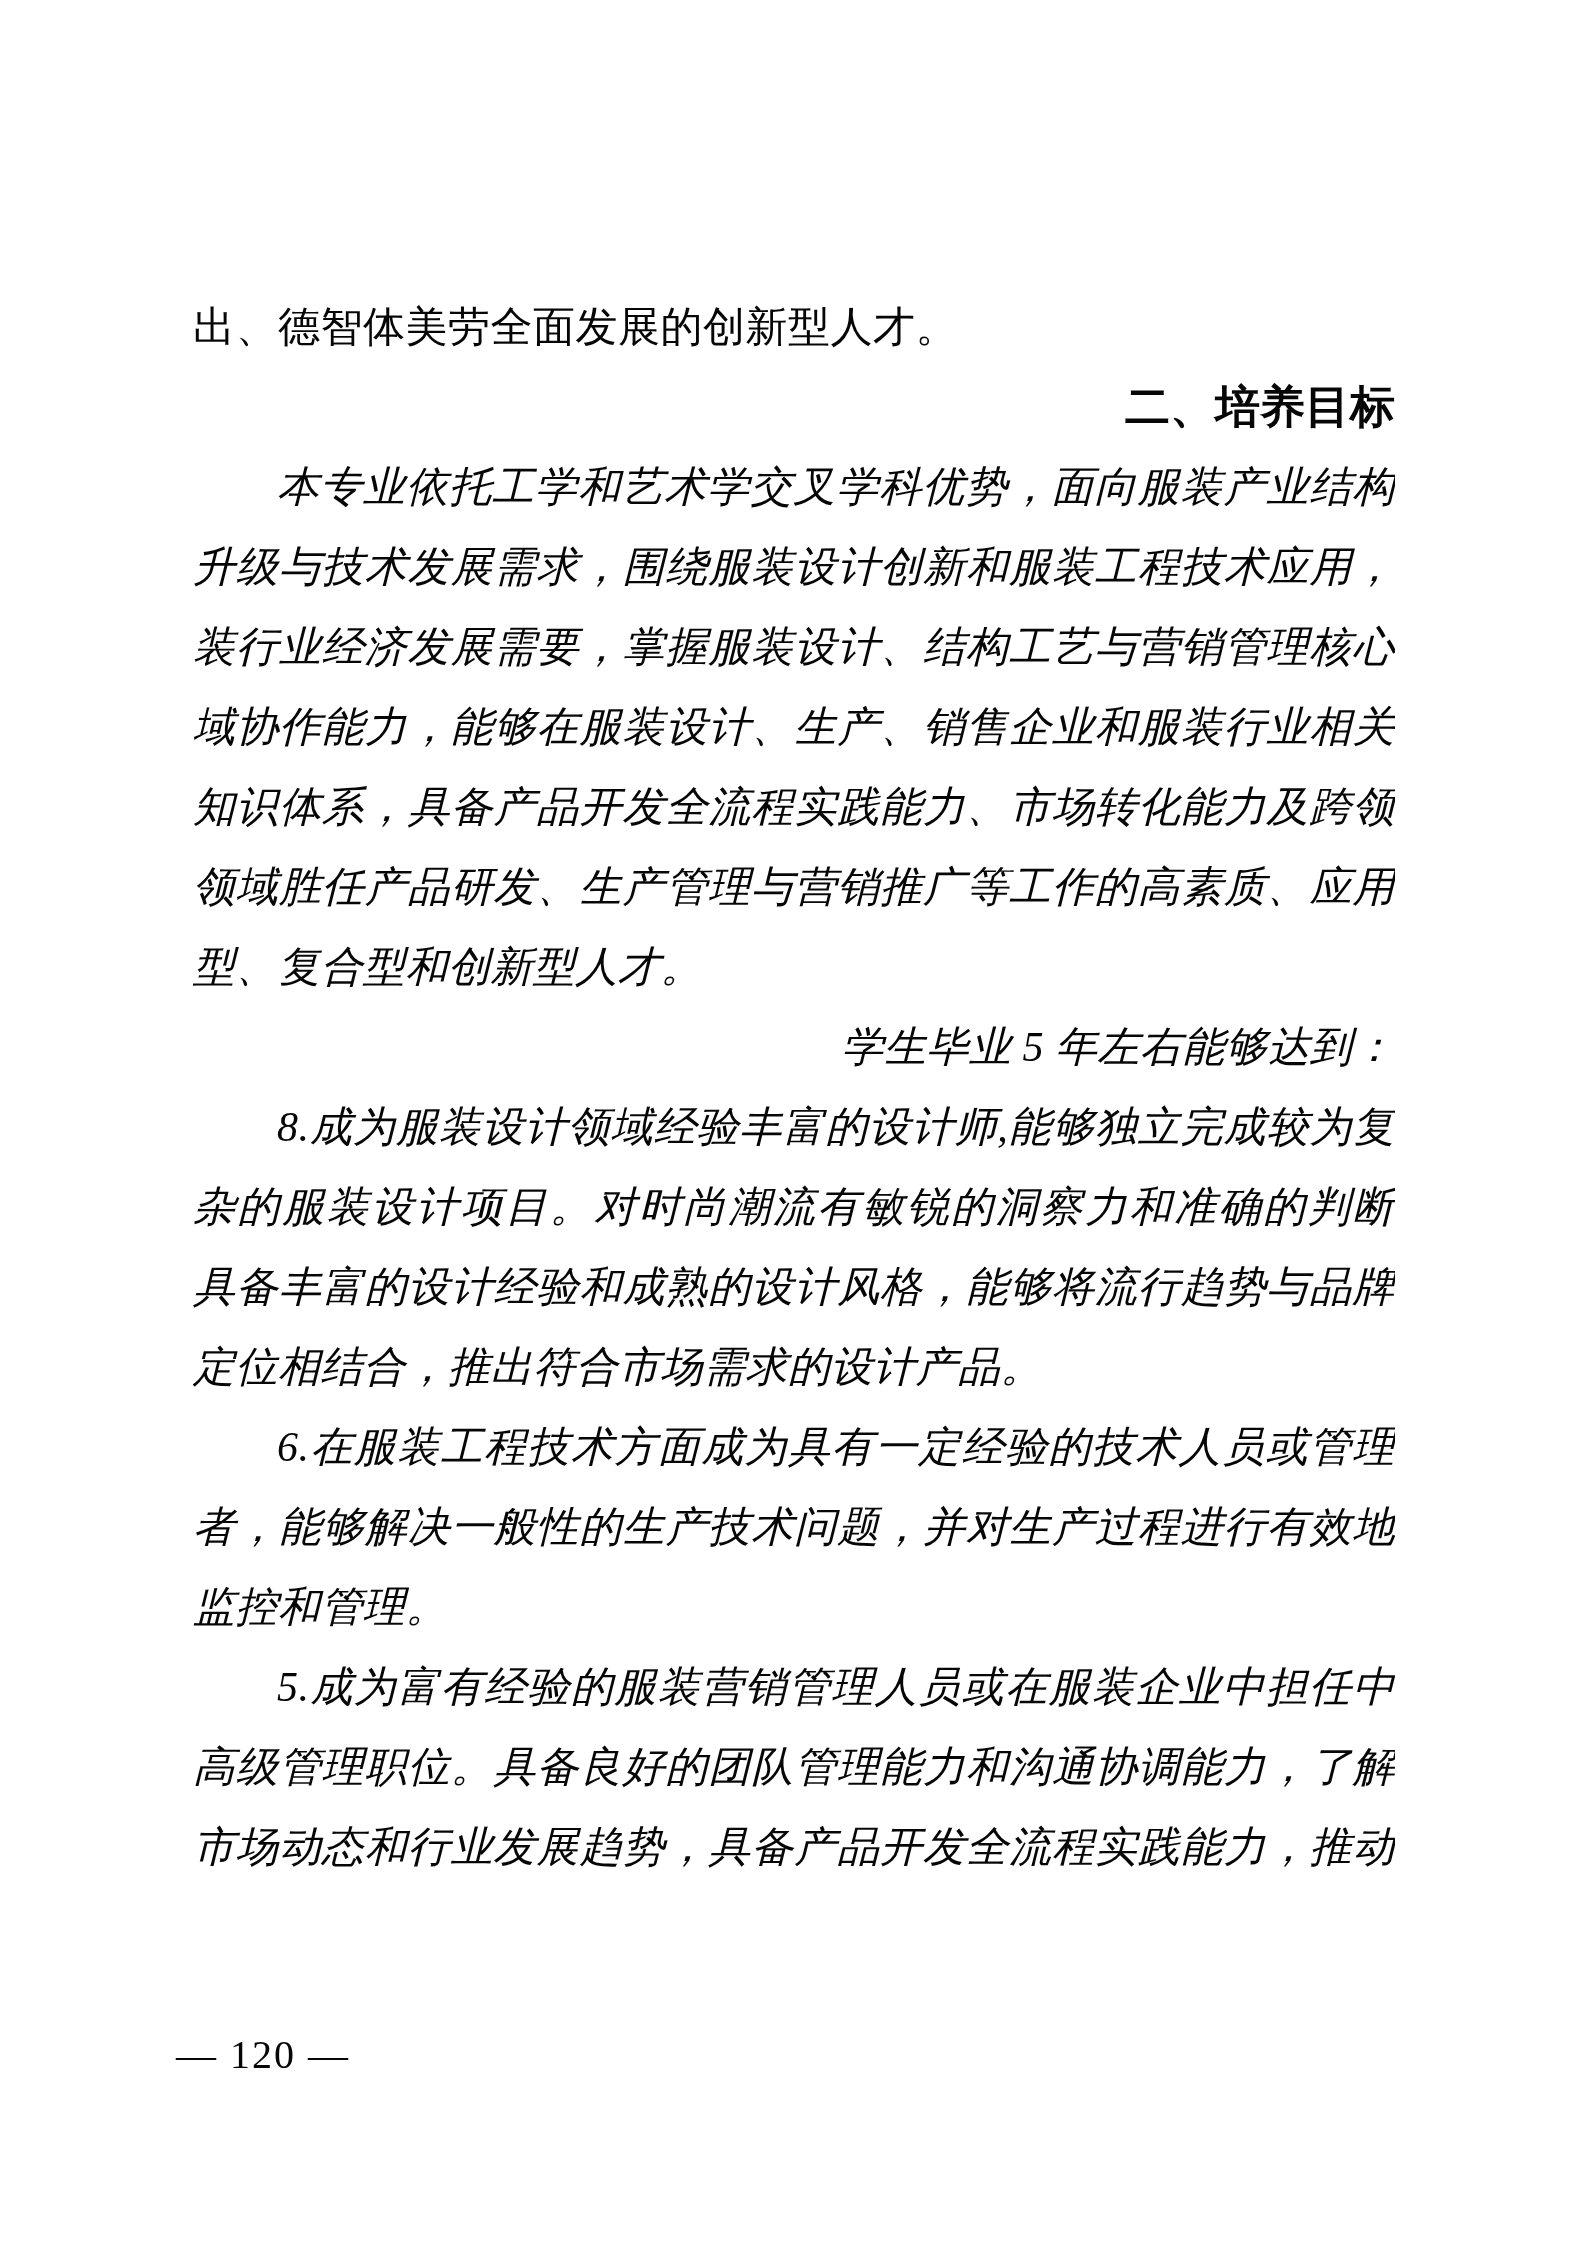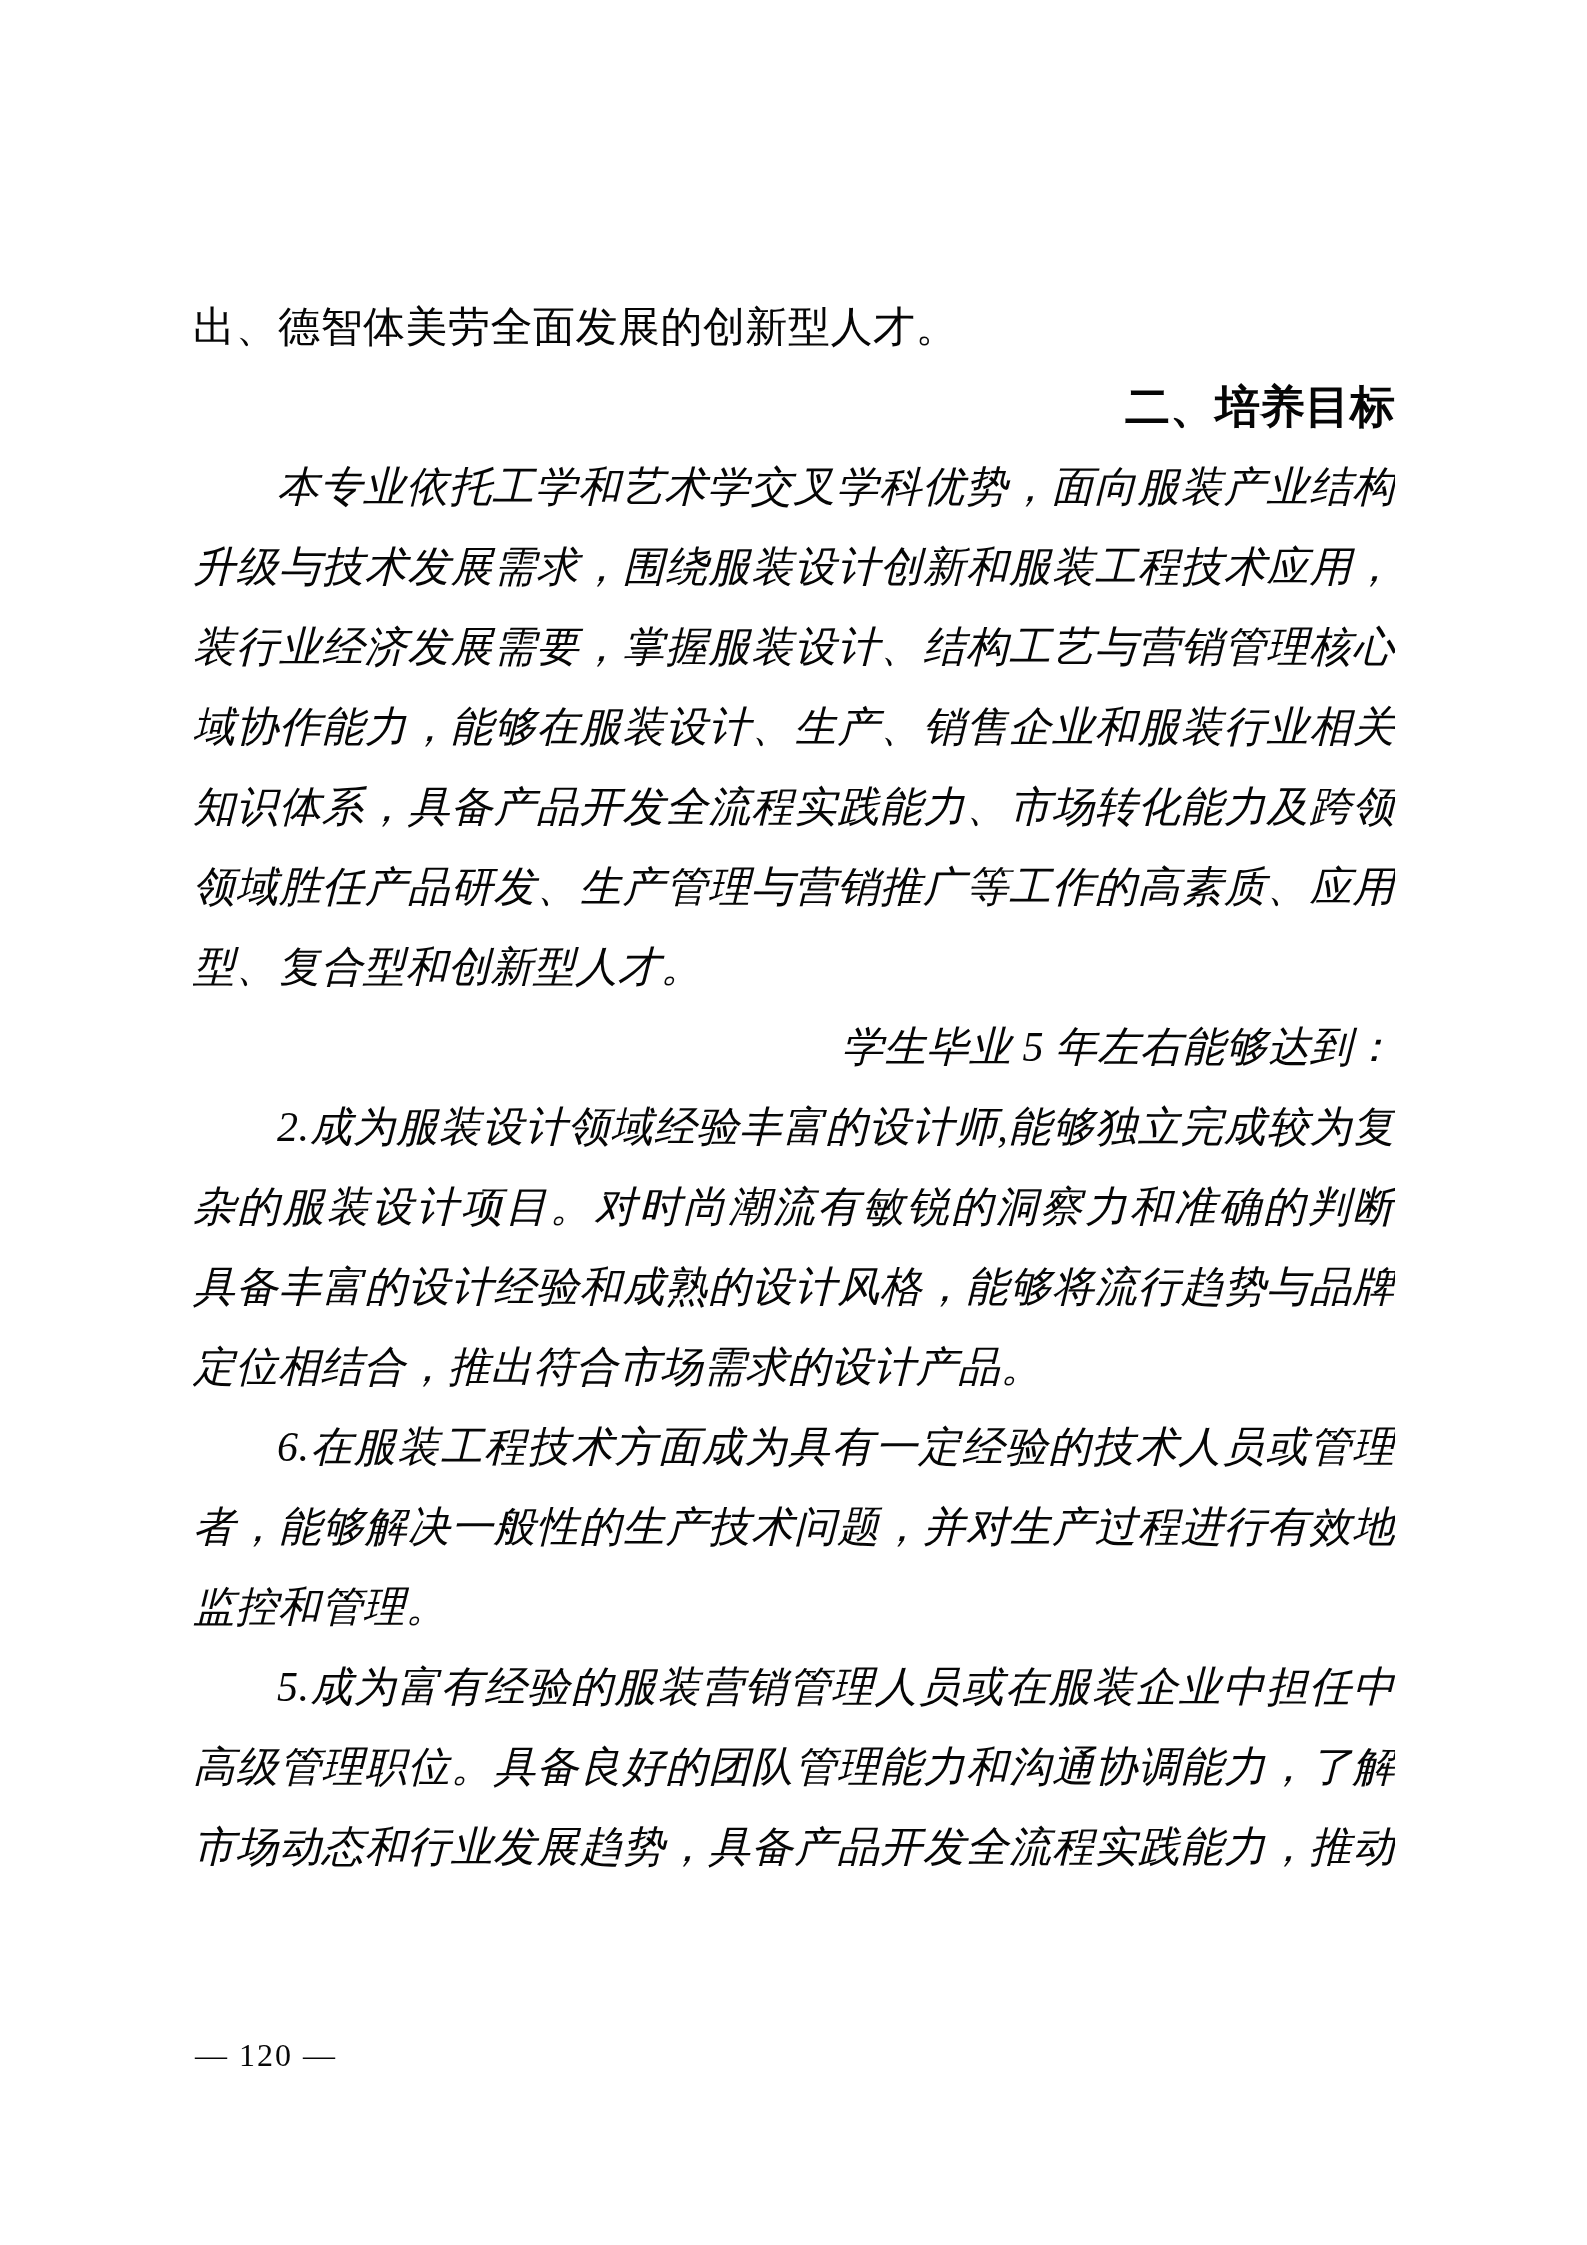--- a/index.html
+++ b/index.html
@@ -51,46 +51,46 @@
   }
   .heading {
     font-family: "Liberation Sans", sans-serif;
     font-weight: 700;
     font-style: normal;
     font-size: 45px;
     letter-spacing: 0;
   }
   .footer {
     position: absolute;
-    left: 195px;
+    left: 176px;
     top: 2023px;
     height: 64px;
     line-height: 64px;
-    font-size: 32px;
+    font-size: 40px;
     font-family: "Liberation Serif", serif;
     color: #060606;
     letter-spacing: 2px;
   }
 </style>
 </head>
 <body>
 
 <div class="page">
   <main class="text-block">
     <div class="line upright">出、德智体美劳全面发展的创新型人才。</div>
     <h2 class="line heading indent" style="margin:0;">二、培养目标</h2>
     <div class="line kai indent justify">本专业依托工学和艺术学交叉学科优势，面向服装产业结构</div>
     <div class="line kai justify">升级与技术发展需求，围绕服装设计创新和服装工程技术应用，</div>
     <div class="line kai justify">装行业经济发展需要，掌握服装设计、结构工艺与营销管理核心</div>
     <div class="line kai justify">域协作能力，能够在服装设计、生产、销售企业和服装行业相关</div>
     <div class="line kai justify">知识体系，具备产品开发全流程实践能力、市场转化能力及跨领</div>
     <div class="line kai justify">领域胜任产品研发、生产管理与营销推广等工作的高素质、应用</div>
     <div class="line kai">型、复合型和创新型人才。</div>
     <div class="line kai indent">学生毕业 5 年左右能够达到：</div>
-    <div class="line kai indent justify">2.成为服装设计领域经验丰富的设计师,能够独立完成较为复</div>
+    <div class="line kai indent justify">8.成为服装设计领域经验丰富的设计师,能够独立完成较为复</div>
     <div class="line kai justify">杂的服装设计项目。对时尚潮流有敏锐的洞察力和准确的判断力，</div>
     <div class="line kai justify">具备丰富的设计经验和成熟的设计风格，能够将流行趋势与品牌</div>
     <div class="line kai">定位相结合，推出符合市场需求的设计产品。</div>
     <div class="line kai indent justify">6.在服装工程技术方面成为具有一定经验的技术人员或管理</div>
     <div class="line kai justify">者，能够解决一般性的生产技术问题，并对生产过程进行有效地</div>
     <div class="line kai">监控和管理。</div>
     <div class="line kai indent justify">5.成为富有经验的服装营销管理人员或在服装企业中担任中</div>
     <div class="line kai justify">高级管理职位。具备良好的团队管理能力和沟通协调能力，了解</div>
     <div class="line kai justify">市场动态和行业发展趋势，具备产品开发全流程实践能力，推动</div>
   </main>

